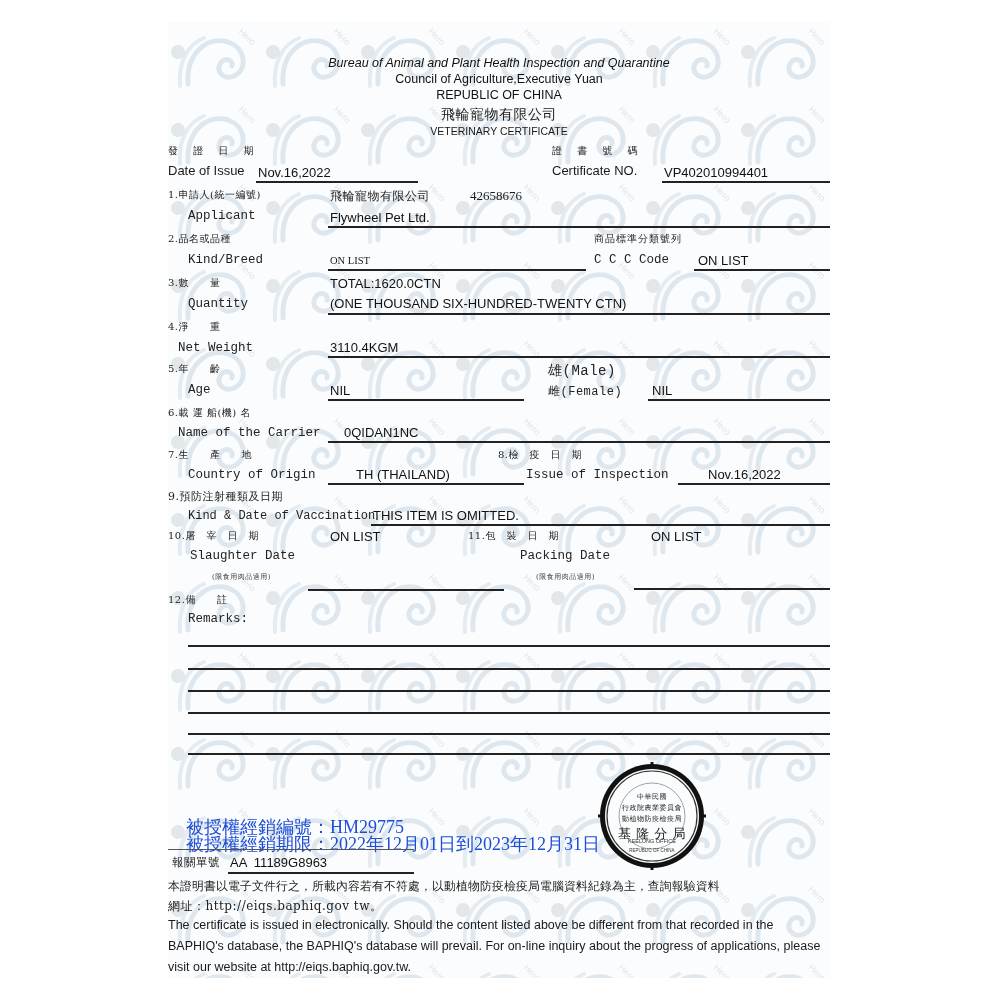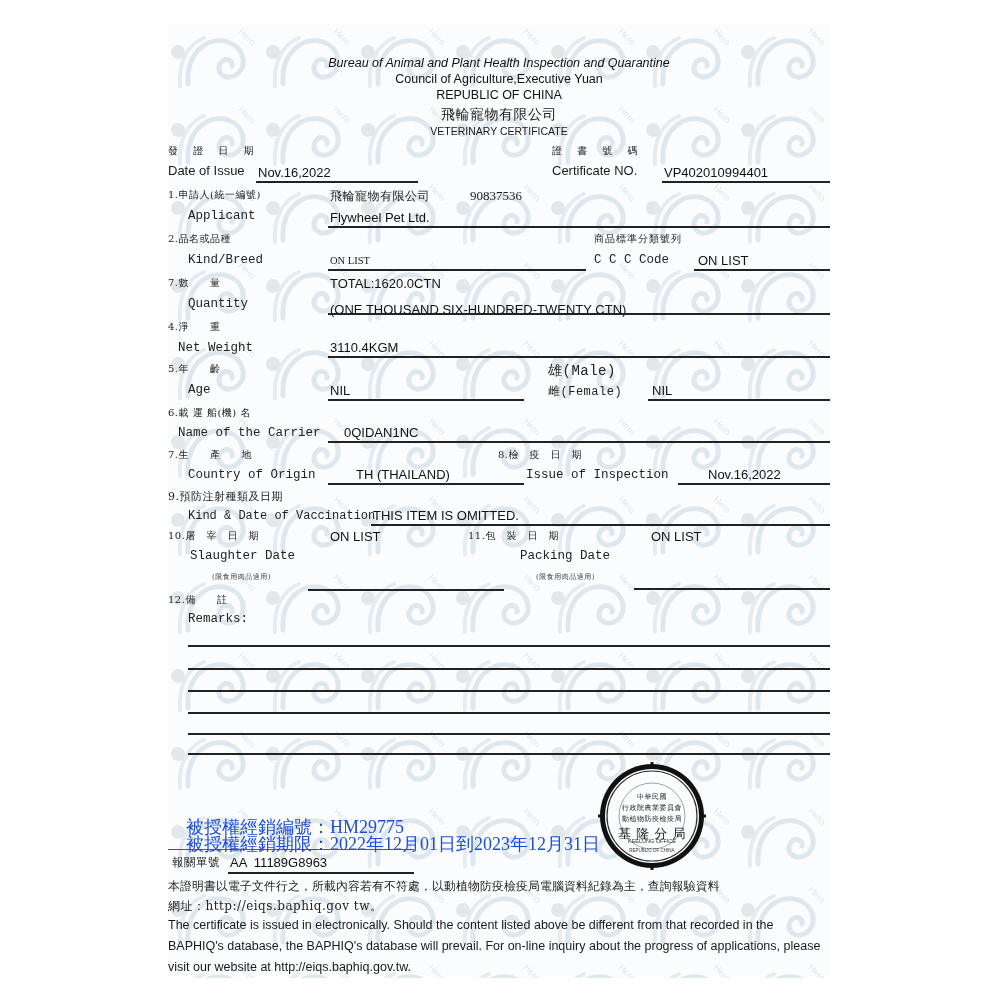--- a/index.html
+++ b/index.html
@@ -53,37 +53,37 @@
   <div class="hl" style="left:88px;top:159px;width:162px;"></div>
 
   <div class="abs lbl-cn cjk" style="left:384px;top:122px;letter-spacing:6px;">證 書 號 碼</div>
   <div class="abs sans" style="left:384px;top:141px;font-size:13px;">Certificate NO.</div>
   <div class="abs val sans" style="left:496px;top:143px;">VP402010994401</div>
   <div class="hl" style="left:494px;top:159px;width:168px;"></div>
 
   <div class="abs lbl-cn cjk" style="left:0;top:166px;">1.申請人(統一編號)</div>
   <div class="abs lbl-en" style="left:20px;top:187px;">Applicant</div>
   <div class="abs cjk" style="left:162px;top:166px;font-size:12px;">飛輪寵物有限公司</div>
-  <div class="abs serif" style="left:302px;top:166px;font-size:13px;">90837536</div>
+  <div class="abs serif" style="left:302px;top:166px;font-size:13px;">42658676</div>
   <div class="abs val sans" style="left:162px;top:188px;">Flywheel Pet Ltd.</div>
   <div class="hl" style="left:160px;top:204px;width:502px;"></div>
 
   <div class="abs lbl-cn cjk" style="left:0;top:210px;">2.品名或品種</div>
   <div class="abs lbl-en" style="left:20px;top:231px;">Kind/Breed</div>
   <div class="abs serif" style="left:162px;top:233px;font-size:10.5px;">ON LIST</div>
   <div class="hl" style="left:160px;top:247px;width:258px;"></div>
   <div class="abs lbl-cn cjk" style="left:426px;top:210px;letter-spacing:1px;">商品標準分類號列</div>
   <div class="abs lbl-en" style="left:426px;top:231px;">C C C Code</div>
   <div class="abs val sans" style="left:530px;top:231px;">ON LIST</div>
   <div class="hl" style="left:526px;top:247px;width:136px;"></div>
 
-  <div class="abs lbl-cn cjk" style="left:0;top:254px;">7.數　　量</div>
+  <div class="abs lbl-cn cjk" style="left:0;top:254px;">3.數　　量</div>
   <div class="abs lbl-en" style="left:20px;top:275px;">Quantity</div>
   <div class="abs val sans" style="left:162px;top:254px;">TOTAL:1620.0CTN</div>
-  <div class="abs val sans" style="left:162px;top:274px;margin-top:6px;">(ONE THOUSAND SIX-HUNDRED-TWENTY CTN)</div>
+  <div class="abs val sans" style="left:162px;top:274px;">(ONE THOUSAND SIX-HUNDRED-TWENTY CTN)</div>
   <div class="hl" style="left:160px;top:291px;width:502px;"></div>
 
   <div class="abs lbl-cn cjk" style="left:0;top:298px;">4.淨　　重</div>
   <div class="abs lbl-en" style="left:10px;top:319px;">Net Weight</div>
   <div class="abs val sans" style="left:162px;top:318px;">3110.4KGM</div>
   <div class="hl" style="left:160px;top:334px;width:502px;"></div>
 
   <div class="abs lbl-cn cjk" style="left:0;top:340px;">5.年　　齡</div>
   <div class="abs lbl-en" style="left:20px;top:361px;">Age</div>
   <div class="abs val sans" style="left:162px;top:361px;">NIL</div>

